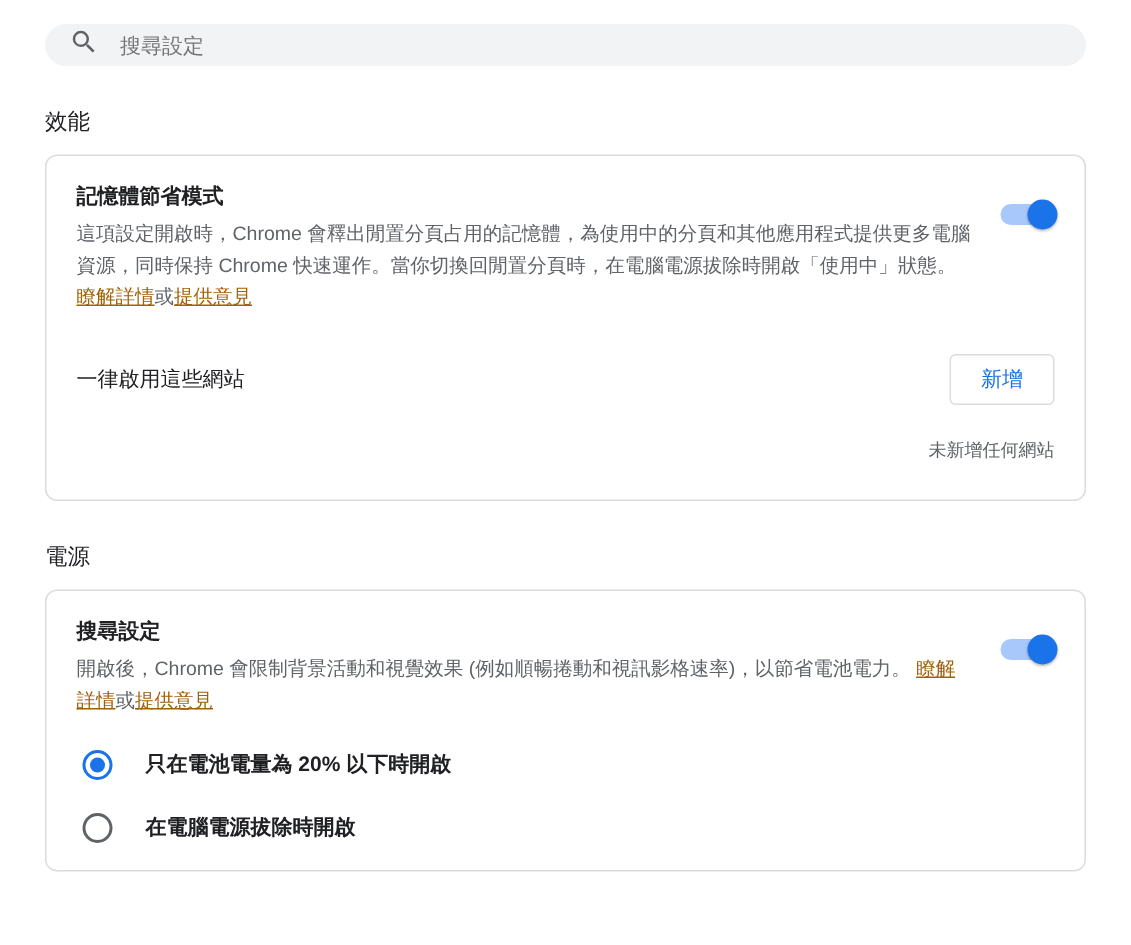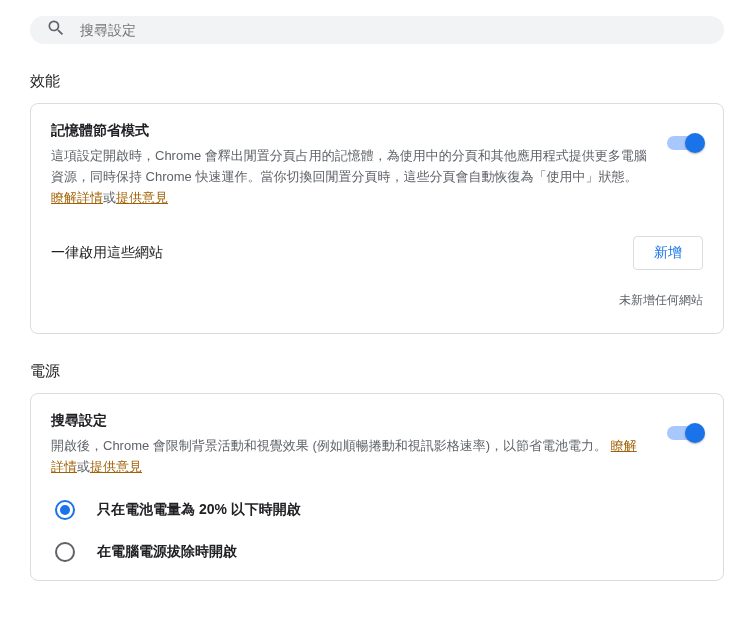--- a/index.html
+++ b/index.html
@@ -39,21 +39,21 @@
   <input type="text" placeholder="搜尋設定" style="">
 </div>
 
 <div class="section-title">效能</div>
 
 <div class="card">
   <div class="row">
     <div class="row-content">
       <div class="setting-title">記憶體節省模式</div>
       <div class="setting-desc">
-        <span>這項設定開啟時，Chrome 會釋出閒置分頁占用的記憶體，為使用中的分頁和其他應用程式提供更多電腦資源，同時保持 Chrome 快速運作。當你切換回閒置分頁時，這些分頁會自動恢復為「使用中」狀態。</span>
+        <span>這項設定開啟時，Chrome 會釋出閒置分頁占用的記憶體，為使用中的分頁和其他應用程式提供更多電腦資源，同時保持 Chrome 快速運作。當你切換回閒置分頁時，在電腦電源拔除時開啟「使用中」狀態。</span>
         <a href="#">瞭解詳情</a><span class="sep">或</span><a href="#">提供意見</a>
       </div>
     </div>
     <div class="toggle2"></div>
   </div>
   <div class="subrow">
     <div class="subrow-label">一律啟用這些網站</div>
     <button class="add-btn">新增</button>
   </div>
   <div class="empty-text">未新增任何網站</div>

